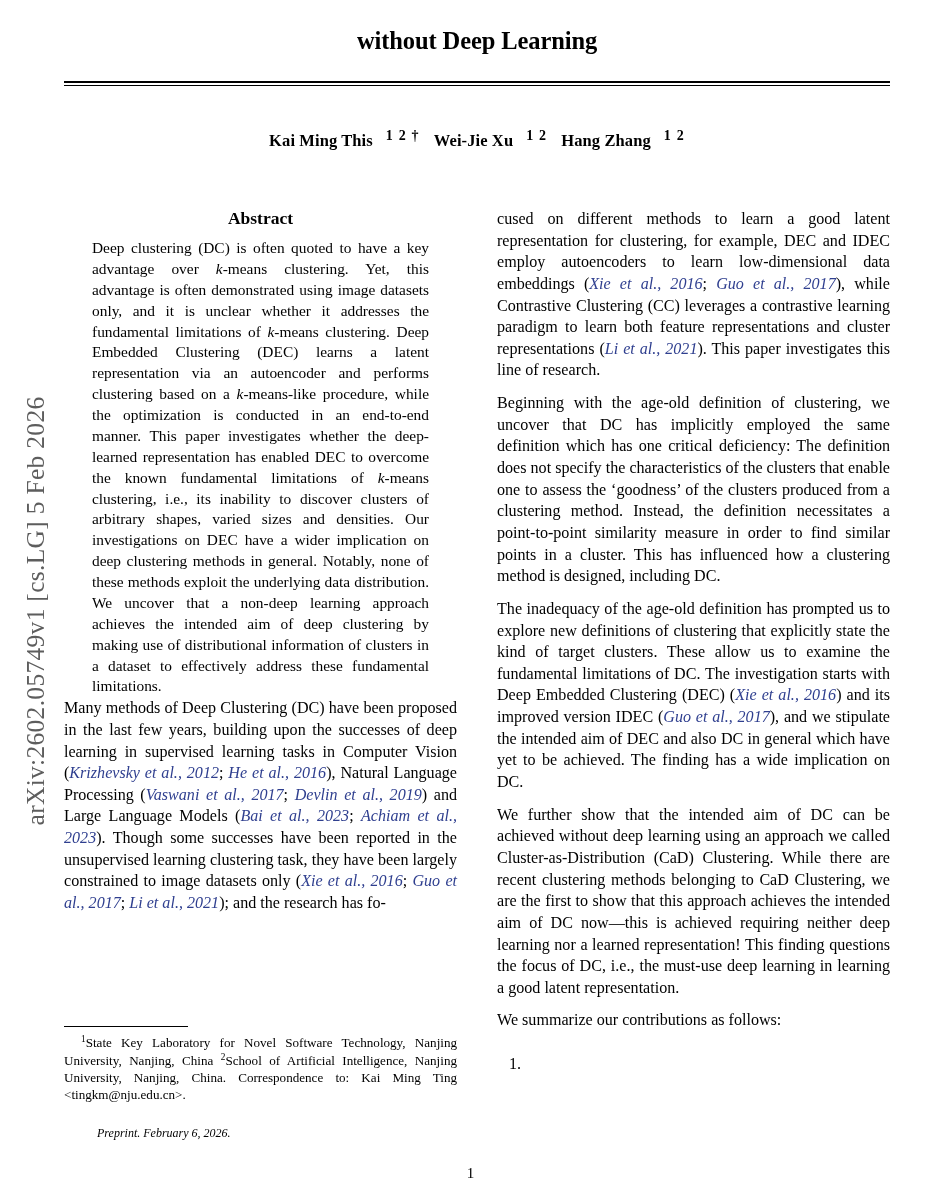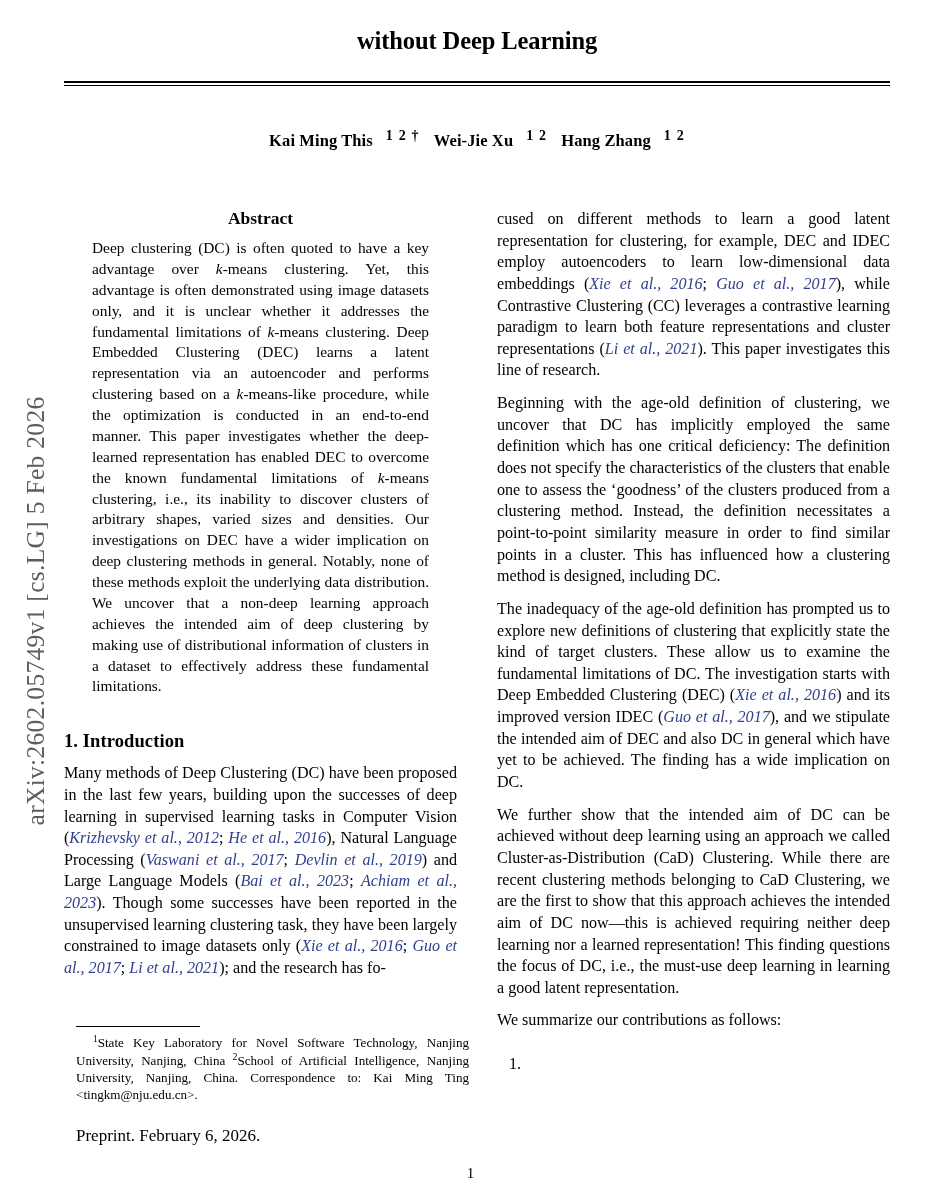--- a/index.html
+++ b/index.html
@@ -142,42 +142,44 @@
     margin: 0 0 11px 0;
     hyphens: manual;
   }
   .para.tight { margin-bottom: 22px; }
   .cite { color: #2f3f8f; font-style: italic; }
   .mathit { font-style: italic; font-family: "Liberation Serif", serif; }
 
   
   #footnote {
     position: absolute;
-    left: 12px;
+    left: 0;
     top: 818px;
     width: 393px;
   }
   #footnote-rule {
     width: 124px;
     border-top: 0.9px solid #000;
     margin-bottom: 7px;
   }
   .footnote-text {
     font-size: 13.1px;
     line-height: 1.285;
     text-align: justify;
     text-indent: 17px;
   }
   .footnote-text .sup {
     font-size: 9.3px;
     vertical-align: super;
   }
   #preprint-line {
     margin-top: 22px;
-    font-size: 17px;
+    font-size: 12px;
+    font-style: italic;
+    margin-left: 33px;
   }
 
   
   .contrib-list {
     margin: 20px 0 0 0;
     padding: 0;
     list-style: none;
     font-size: 16.1px;
   }
   .contrib-item {
@@ -225,21 +227,20 @@
 
     <div id="columns">
 
       <div class="col" id="col-left">
 
         <div id="abstract-wrap">
           <div class="abstract-heading">Abstract</div>
           <div class="abstract-body">Deep clustering (DC) is often quoted to have a key advantage over <span class="mathit">k</span>-means clustering. Yet, this advantage is often demonstrated using image datasets only, and it is unclear whether it addresses the fundamental limitations of <span class="mathit">k</span>-means clustering. Deep Embedded Clustering (DEC) learns a latent representation via an autoencoder and performs clustering based on a <span class="mathit">k</span>-means-like procedure, while the optimization is conducted in an end-to-end manner. This paper investigates whether the deep-learned representation has enabled DEC to overcome the known fundamental limitations of <span class="mathit">k</span>-means clustering, i.e., its inability to discover clusters of arbitrary shapes, varied sizes and densities. Our investigations on DEC have a wider implication on deep clustering methods in general. Notably, none of these methods exploit the underlying data distribution. We uncover that a non-deep learning approach achieves the intended aim of deep clustering by making use of distributional information of clusters in a dataset to effectively address these fundamental limitations.</div>
         </div>
 
-        <div class="section-heading">1. Introduction</div>
 
         <p class="para"><span>Many methods of Deep Clustering (DC) have been proposed in the last few years, building upon the successes of deep learning in supervised learning tasks in Computer Vision (</span><span class="cite">Krizhevsky et al., 2012</span><span>; </span><span class="cite">He et al., 2016</span><span>), Natural Language Processing (</span><span class="cite">Vaswani et al., 2017</span><span>; </span><span class="cite">Devlin et al., 2019</span><span>) and Large Language Models (</span><span class="cite">Bai et al., 2023</span><span>; </span><span class="cite">Achiam et al., 2023</span><span>). Though some successes have been reported in the unsupervised learning clustering task, they have been largely constrained to image datasets only (</span><span class="cite">Xie et al., 2016</span><span>; </span><span class="cite">Guo et al., 2017</span><span>; </span><span class="cite">Li et al., 2021</span><span>); and the research has fo-</span></p>
 
         <div id="footnote">
           <div id="footnote-rule"></div>
           <div class="footnote-text"><span class="sup">1</span><span>State Key Laboratory for Novel Software Technology, Nanjing University, Nanjing, China </span><span class="sup">2</span><span>School of Artificial Intelligence, Nanjing University, Nanjing, China. Correspondence to: Kai Ming Ting &lt;tingkm@nju.edu.cn&gt;.</span></div>
           <div id="preprint-line">Preprint. February 6, 2026.</div>
         </div>
 
       </div>

